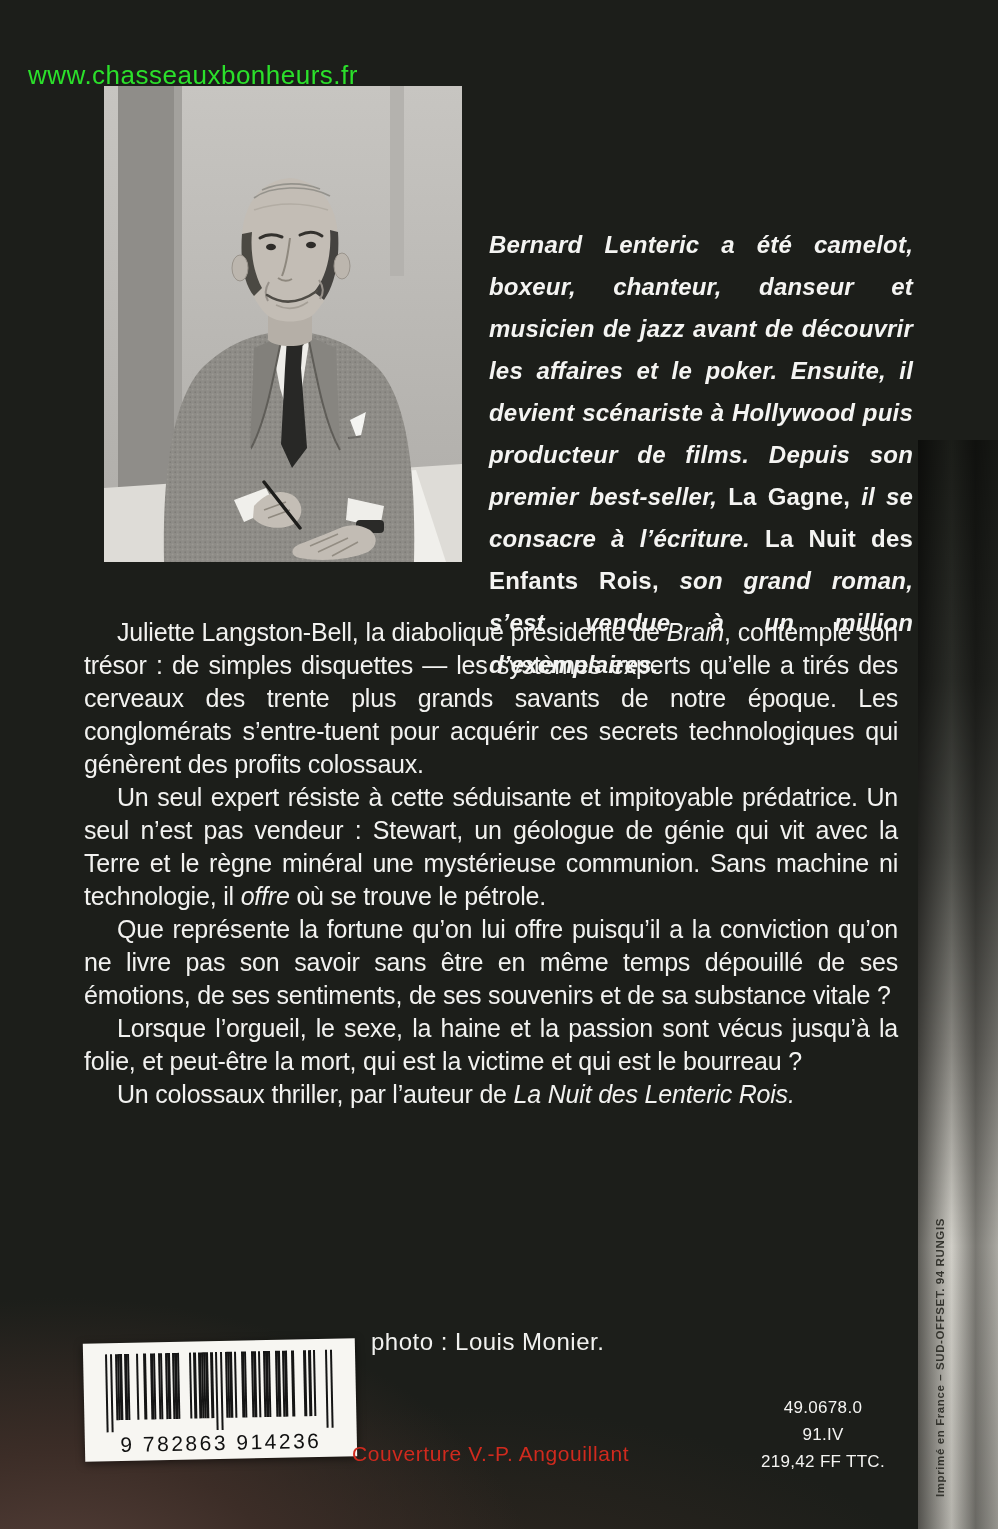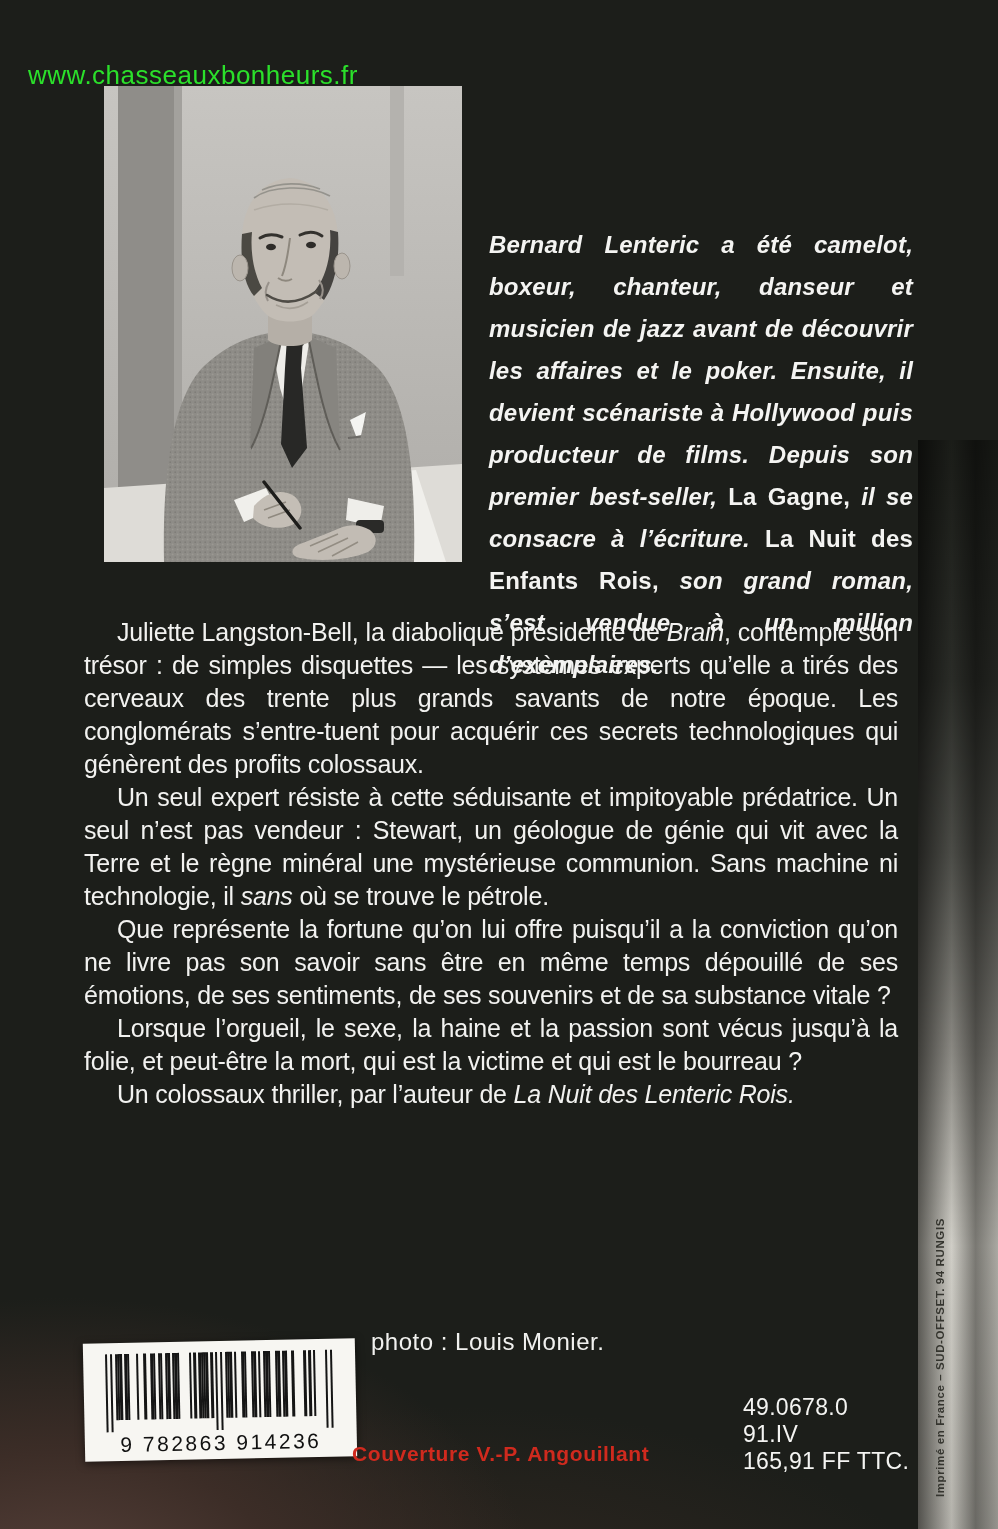--- a/index.html
+++ b/index.html
@@ -41,24 +41,24 @@
   }
   .bars{display:flex;height:66px;width:228px;align-items:flex-start;overflow:visible;}
   .m{width:2.4px;height:66px;flex:none;}
   .m.b{background:#151515;}
   .m.g{height:78px;}
   .bc-digits{
     margin-top:13px;color:#111;font-size:21px;letter-spacing:2.5px;
     font-family:"Liberation Sans",sans-serif;white-space:nowrap;
   }
   .photo-credit{position:absolute;left:371px;top:1328px;font-size:24px;color:#f1f1ef;letter-spacing:.5px;}
-  .cover-credit{position:absolute;left:352px;top:1442px;font-size:21px;font-weight:700;letter-spacing:.6px;}
+  .cover-credit{position:absolute;left:352px;top:1442px;font-size:21px;font-weight:400;letter-spacing:.6px;}
   .pricing{
-    position:absolute;left:735px;top:1394px;width:176px;
-    color:#f4f4f2;font-size:23px;line-height:27px;letter-spacing:.3px;margin-left:8px;
+    position:absolute;left:735px;top:1394px;width:176px;text-align:center;
+    color:#f4f4f2;font-size:17px;line-height:27px;letter-spacing:.3px;
   }
   
   .spine-strip{
     position:absolute;left:918px;top:440px;width:80px;height:1089px;
     background:
       linear-gradient(to right,#6e6d69 0%,#f4f3ef 42%,#8f8e8a 72%,#c9c8c4 100%),
       linear-gradient(to bottom,#1c1e1a 0%,#2c2e2a 22%,#4f504c 38%,#8c8b87 55%,#d9d8d4 74%,#bdbcb8 100%);
     background-blend-mode:multiply;
   }
   .spine-text{
@@ -139,21 +139,21 @@
       <path d="M236,442 C222,448 206,454 196,458 C186,462 186,470 196,472 C216,476 246,474 264,466 C274,460 274,450 266,444 C256,438 246,438 236,442 Z" fill="#c2bcb4"></path>
       <path d="M234,448 L206,460 M244,452 L214,466 M254,456 L228,470" stroke="#938d83" stroke-width="1.5" fill="none"></path>
     </svg>
   </div>
 
   <div class="bio"><span class="it">Bernard Lenteric a été camelot, boxeur, chanteur, danseur et musicien de jazz avant de découvrir les affaires et le poker. Ensuite, il devient scénariste à Hollywood puis producteur de films. Depuis son premier best-seller, </span><span class="rm">La Gagne, </span><span class="it">il se consacre à l’écriture. </span><span class="rm">La Nuit des Enfants Rois, </span><span class="it">son grand roman, s’est vendue à un million d’exemplaires.</span></div>
 
   <div class="synopsis">
     <div>
         <p><span class="rm">Juliette Langston-Bell, la diabolique présidente de </span><span class="it">Brain</span><span class="rm">, contemple son trésor : de simples disquettes — les systèmes experts qu’elle a tirés des cerveaux des trente plus grands savants de notre époque. Les conglomérats s’entre-tuent pour acquérir ces secrets technologiques qui génèrent des profits colossaux.</span></p>
-        <p><span class="rm">Un seul expert résiste à cette séduisante et impitoyable prédatrice. Un seul n’est pas vendeur : Stewart, un géologue de génie qui vit avec la Terre et le règne minéral une mystérieuse communion. Sans machine ni technologie, il </span><span class="it">sans</span><span class="rm"> où se trouve le pétrole.</span></p>
+        <p><span class="rm">Un seul expert résiste à cette séduisante et impitoyable prédatrice. Un seul n’est pas vendeur : Stewart, un géologue de génie qui vit avec la Terre et le règne minéral une mystérieuse communion. Sans machine ni technologie, il </span><span class="it">offre</span><span class="rm"> où se trouve le pétrole.</span></p>
         <p><span class="rm">Que représente la fortune qu’on lui offre puisqu’il a la conviction qu’on ne livre pas son savoir sans être en même temps dépouillé de ses émotions, de ses sentiments, de ses souvenirs et de sa substance vitale ?</span></p>
         <p><span class="rm">Lorsque l’orgueil, le sexe, la haine et la passion sont vécus jusqu’à la folie, et peut-être la mort, qui est la victime et qui est le bourreau ?</span></p>
       </div>
     <p class="closing"><span class="rm">Un colossaux thriller, par l’auteur de </span><span class="it">La Nuit des Lenteric Rois.</span></p>
   </div>
 
   <div class="barcode-label">
     <div class="bars">
         <div class="m b g"></div>
         <div class="m g"></div>
@@ -253,20 +253,20 @@
       </div>
     <div class="bc-digits">9 782863 914236</div>
   </div>
 
   <div class="photo-credit">photo : Louis Monier.</div>
   <div class="cover-credit" style="color: rgb(208, 42, 30);">Couverture V.-P. Angouillant</div>
 
   <div class="pricing">
     <div>49.0678.0</div>
     <div>91.IV</div>
-    <div>165,91 FF TTC.</div>
+    <div>219,42 FF TTC.</div>
   </div>
 
   <div class="spine-strip">
     <div class="spine-text">Imprimé en France – SUD-OFFSET. 94 RUNGIS</div>
   </div>
 
 </div>
 
 </body></html>

